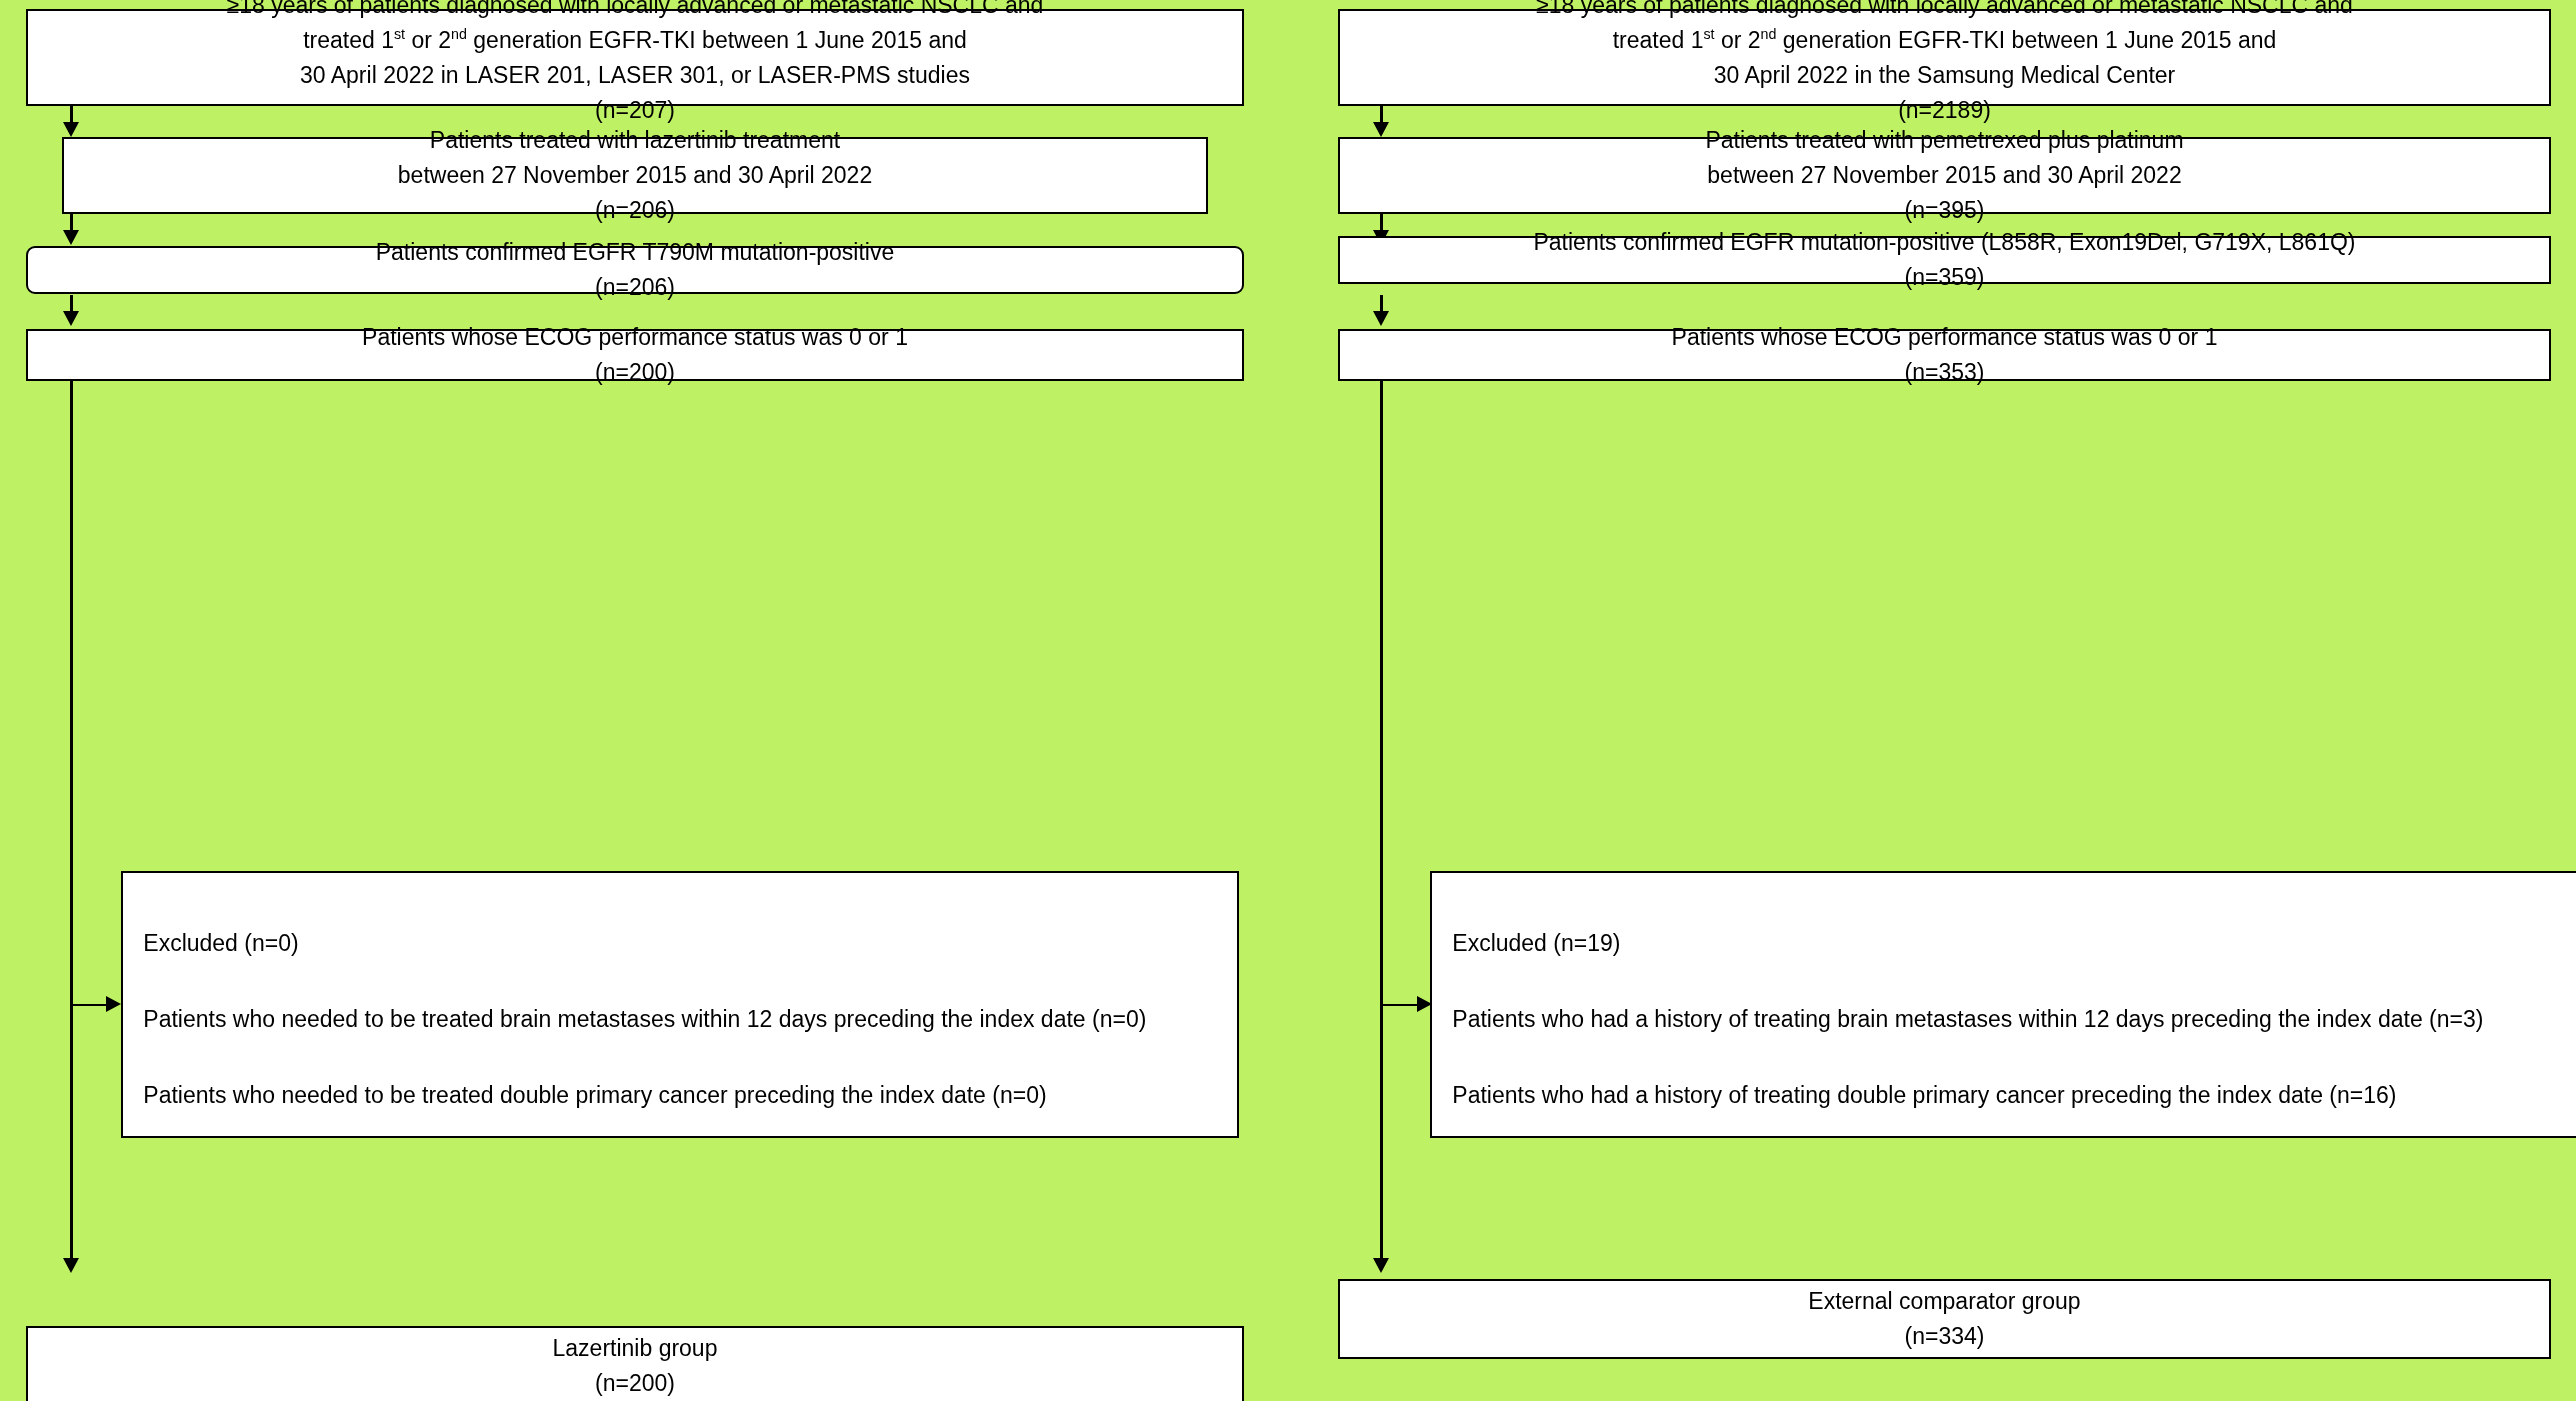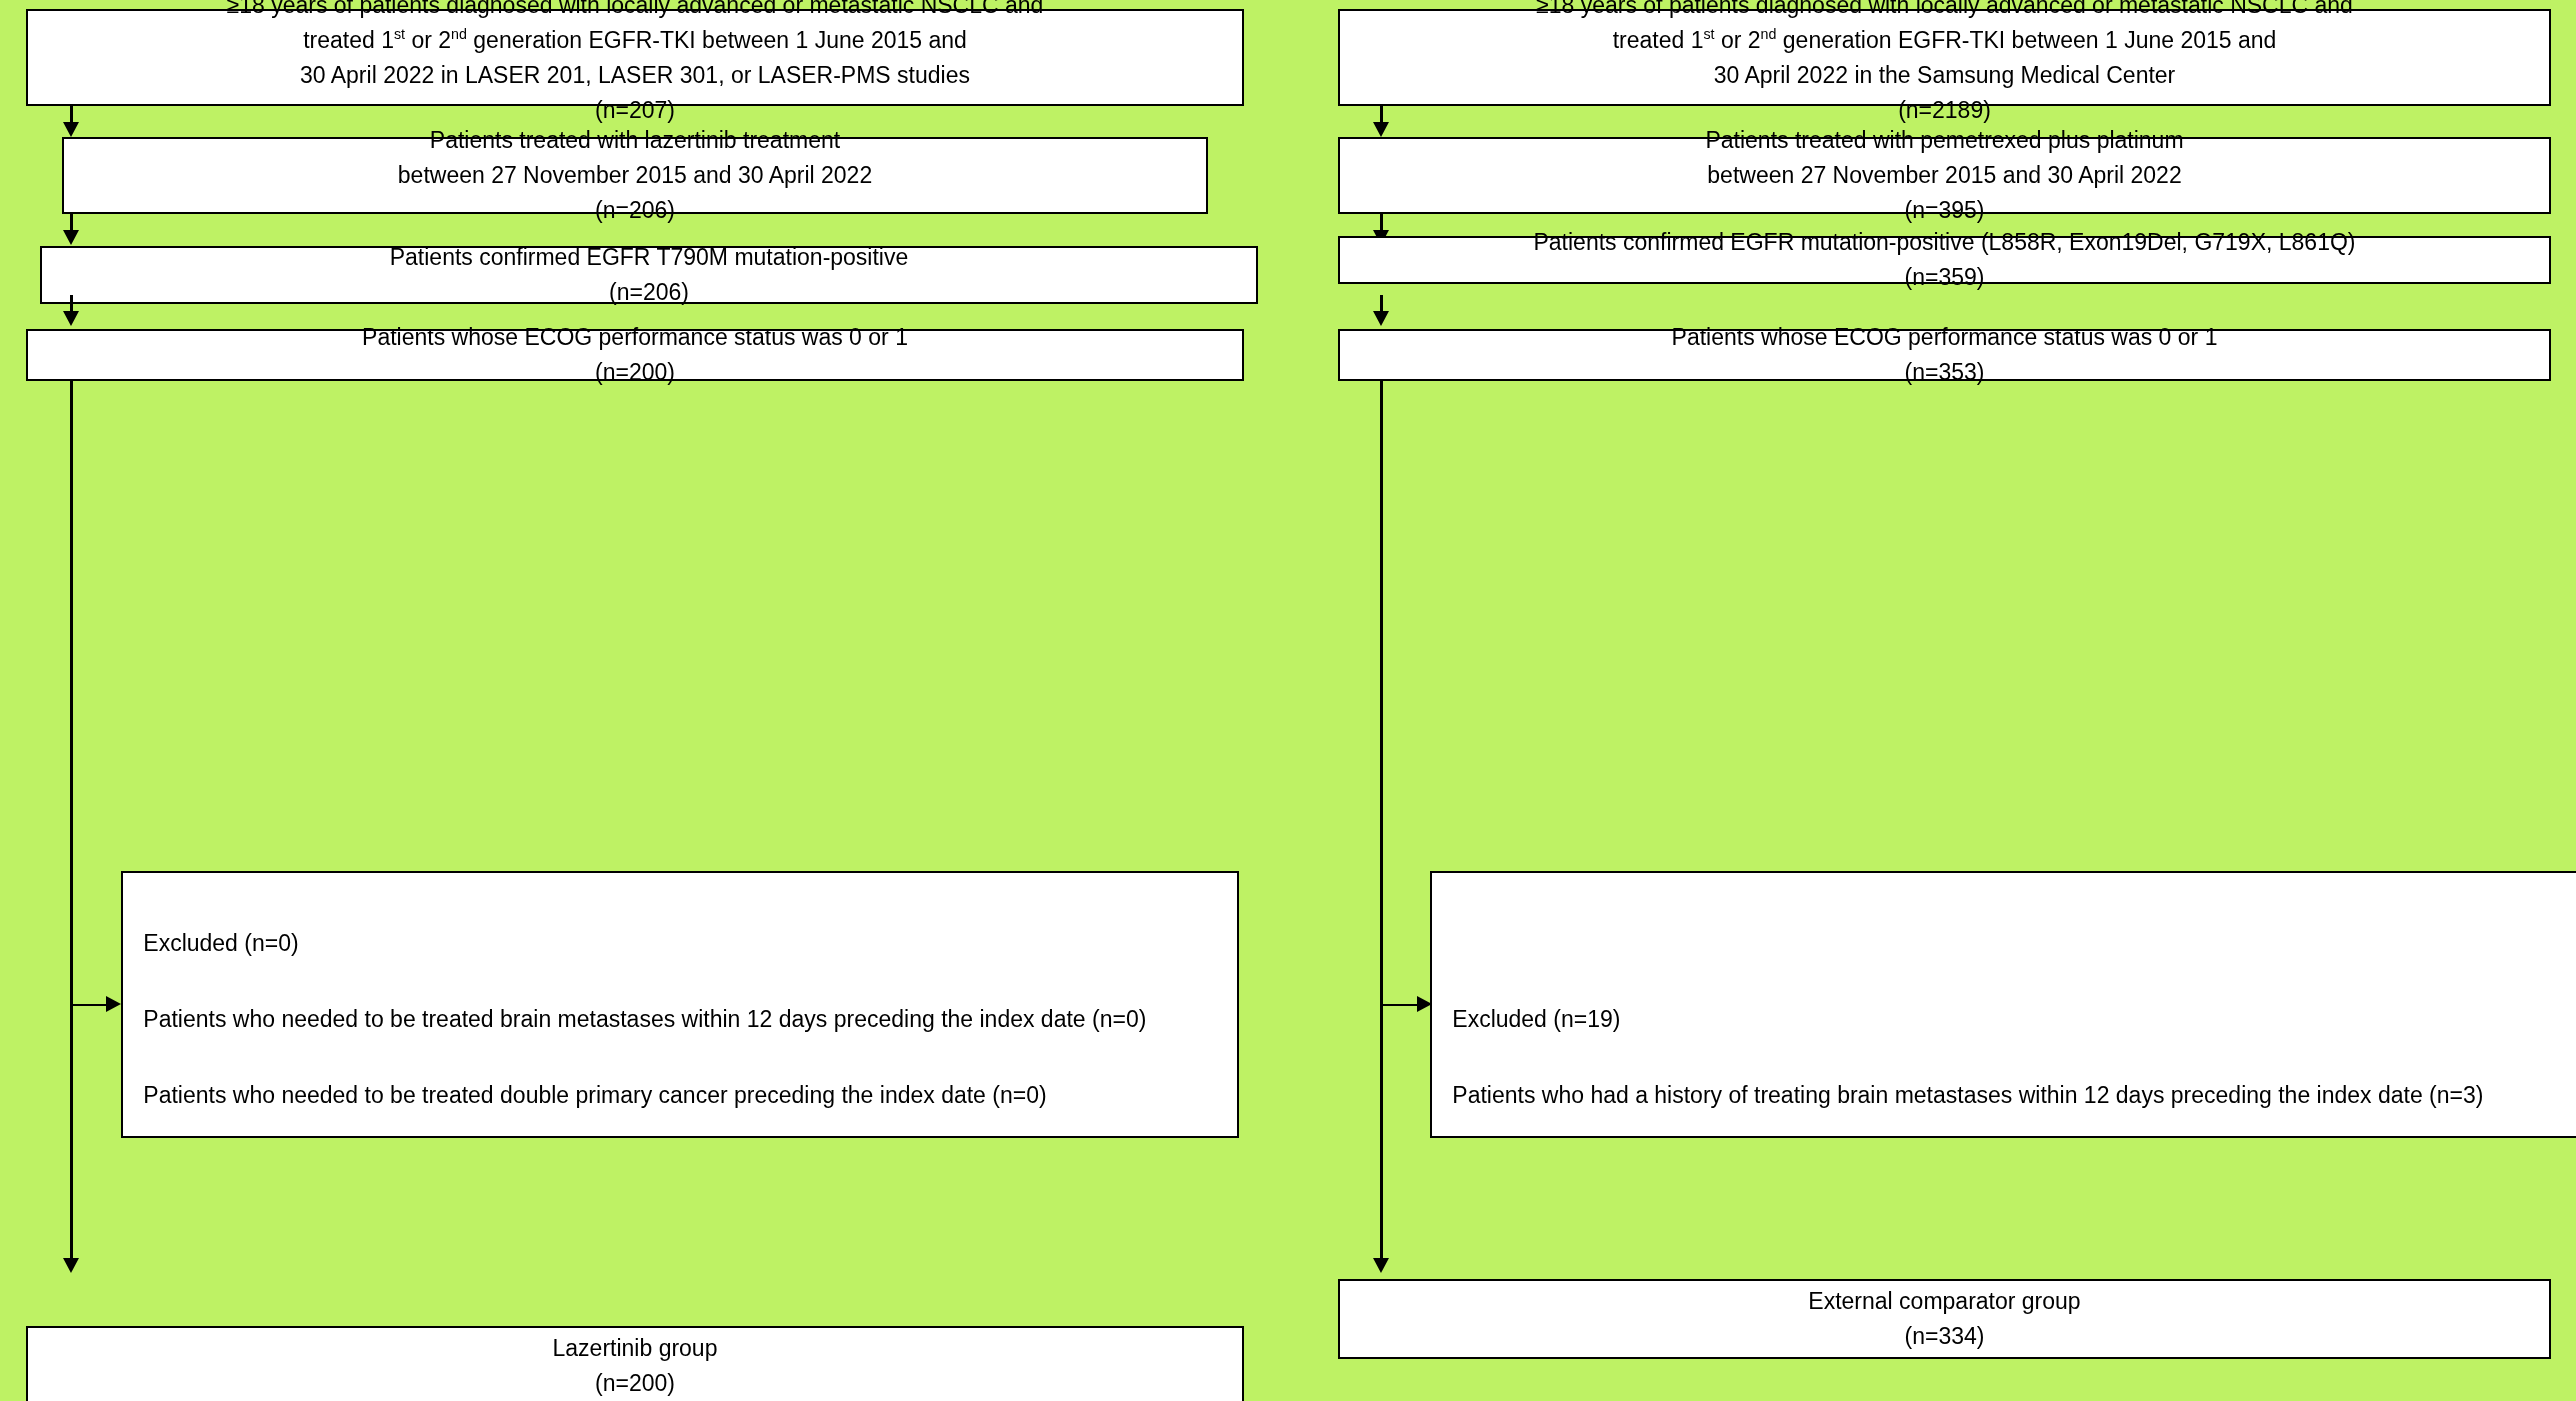--- a/index.html
+++ b/index.html
@@ -100,21 +100,21 @@
 
   <div class="node" style="left:26px; top:137px; width:1146px; height:77px;margin-left:36px;">
     <span class="line">Patients treated with lazertinib treatment</span>
     <span class="line">between 27 November 2015 and 30 April 2022</span>
     <span class="line">(n=206)</span>
   </div>
 
   <div class="vline" style="left:70px; top:214px; height:18px;"></div>
   <div class="arrow-down" style="left:63px; top:230px;"></div>
 
-  <div class="node" style="left:40px; top:246px; width:1218px; height:58px;">
+  <div class="node" style="left:26px; top:246px; width:1218px; height:48px;border-radius:9px;">
     <span class="line">Patients confirmed EGFR T790M mutation-positive</span>
     <span class="line">(n=206)</span>
   </div>
 
   <div class="vline" style="left:70px; top:295px; height:19px;"></div>
   <div class="arrow-down" style="left:63px; top:311px;"></div>
 
   <div class="node" style="left:26px; top:329px; width:1218px; height:52px;">
     <span class="line">Patients whose ECOG performance status was 0 or 1</span>
     <span class="line">(n=200)</span>
@@ -171,20 +171,21 @@
 
   <div class="vline" style="left:1380px; top:381px; height:879px;"></div>
   <div class="arrow-down" style="left:1373px; top:1258px;"></div>
 
   <div class="hline" style="left:1382px; top:1004px; width:36px;"></div>
   <div class="arrow-right" style="left:1417px; top:996px;"></div>
 
   <div class="node left-align excl" style="left:1430px; top:871px; width:1282px; height:267px;">
     <span class="line">Excluded (n=19)</span>
     <span class="line gap-block">Patients who had a history of treating brain metastases within 12 days preceding the index date (n=3)</span>
+    <span class="line gap-block">Patients who had a history of treating double primary cancer preceding the index date (n=16)</span>
   </div>
 
   <div class="node" style="left:1338px; top:1279px; width:1213px; height:80px;">
     <span class="line">External comparator group</span>
     <span class="line">(n=334)</span>
   </div>
 
 </div>
 
 

